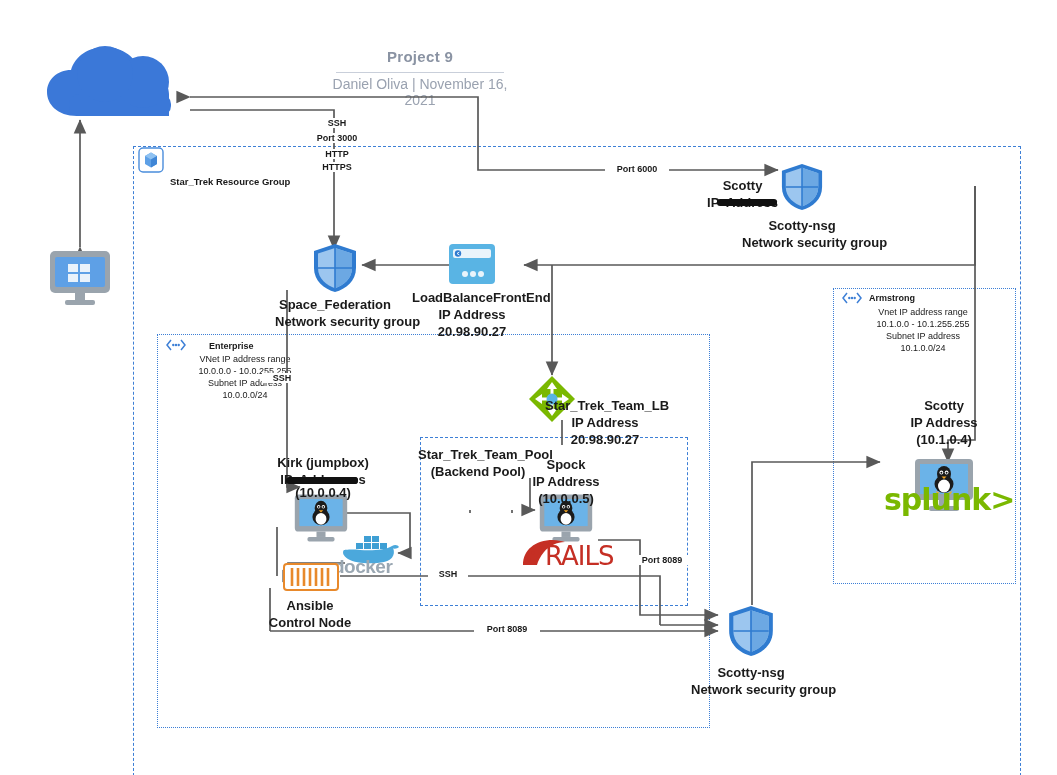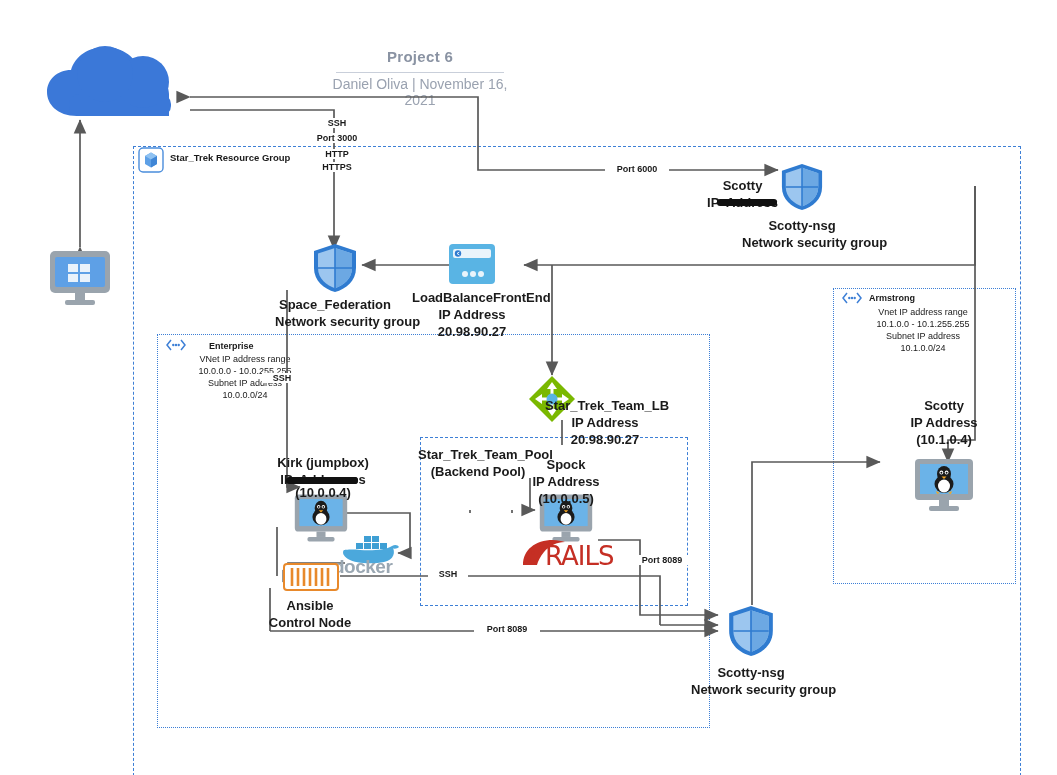--- a/index.html
+++ b/index.html
@@ -9,39 +9,39 @@
   .node{position:absolute;}
   .lbl{position:absolute;text-align:center;line-height:1.25;white-space:pre;}
   .title{position:absolute;left:330px;top:48px;width:180px;text-align:center;
          font-size:15px;font-weight:bold;color:#8a93a3;letter-spacing:.3px;}
   .subrule{position:absolute;left:336px;top:72px;width:168px;height:1px;background:#c9cfda;}
   .subtitle{position:absolute;left:320px;top:76px;width:200px;text-align:center;
             font-size:14px;color:#9aa2b0;}
   
   .dash{position:absolute;border:1.6px dashed #3d7fd6;}
   .dash-dot{position:absolute;border:1.4px dotted #3d7fd6;}
-  .rg-label{position:absolute;font-size:9.5px;font-weight:bold;color:#1a1a1a;}
+  .rg-label{position:absolute;font-size:9.5px;font-weight:bold;color:#1a1a1a;margin-top:24px;}
   .vnet-title{position:absolute;font-size:9px;font-weight:bold;}
   .vnet-body{position:absolute;font-size:9px;text-align:center;line-height:1.35;}
   .edge-lbl{position:absolute;font-size:9px;font-weight:bold;background:#fff;padding:0 2px;text-align:center;white-space:pre;}
   .cap{font-size:13px;font-weight:bold;text-align:center;line-height:1.3;white-space:pre;}
   .splunk{position:absolute;font-family:"DejaVu Sans",sans-serif;font-weight:bold;
           font-size:30px;letter-spacing:-1px;color:#111;}
   .splunk span{color:#7ab800;font-weight:bold;}
   .dockerword{position:absolute;font-family:"Liberation Sans",sans-serif;
               font-size:19px;font-weight:bold;color:#9aa7b2;letter-spacing:-.5px;}
   .railsword{position:absolute;font-family:"DejaVu Sans",sans-serif;font-size:26px;
              font-weight:normal;color:#c52f24;letter-spacing:-1px;}
 </style>
 </head>
 <body>
 
 <div id="canvas">
 
-  <div class="title">Project 6</div>
+  <div class="title">Project 9</div>
   <div class="subrule"></div>
   <div class="subtitle">Daniel Oliva  |  November 16, 2021</div>
 
   <div class="dash" style="left:133px;top:146px;width:886px;height:628px;"></div>
 
   <div class="node" style="left:138px;top:147px;">
     <svg width="26" height="26" viewBox="0 0 26 26">
       <rect x="1" y="1" width="24" height="24" rx="4" fill="#ffffff" stroke="#4a8ddc" stroke-width="1.4"></rect>
       <path d="M13 5.5 L19 9 L19 17 L13 20.5 L7 17 L7 9 Z" fill="#5ea0e6"></path>
       <path d="M13 5.5 L19 9 L13 12.5 L7 9 Z" fill="#8fc2f2"></path>
@@ -242,20 +242,23 @@
         <path d="M39 34 L35 36 L38 37 Z" fill="#f5a623"></path>
       </g>
       <rect x="26" y="43" width="10" height="6" fill="#9aa4ad"></rect>
       <rect x="16" y="49" width="30" height="5" rx="2" fill="#9aa4ad"></rect>
     </svg>
   </div>
   <div class="lbl cap" style="left:884px;top:398px;width:120px;">Scotty
 IP Address
 (10.1.0.4)</div>
 
+  <div class="splunk" style="left:884px;top:482px;">
+    <span>splunk</span><span>&gt;</span>
+  </div>
 
   <div class="node" style="left:293px;top:492px;">
     <svg width="56" height="52" viewBox="0 0 62 56">
       <rect x="2" y="2" width="58" height="41" rx="4" fill="#9aa4ad"></rect>
       <rect x="7" y="7" width="48" height="30" fill="#6bb3e8"></rect>
       <g>
         <ellipse cx="31" cy="17" rx="7" ry="8" fill="#1b1b1b"></ellipse>
         <ellipse cx="31" cy="27" rx="9.5" ry="9" fill="#1b1b1b"></ellipse>
         <ellipse cx="31" cy="29" rx="6" ry="6.4" fill="#ffffff"></ellipse>
         <circle cx="28.4" cy="15.5" r="1.9" fill="#fff"></circle>

